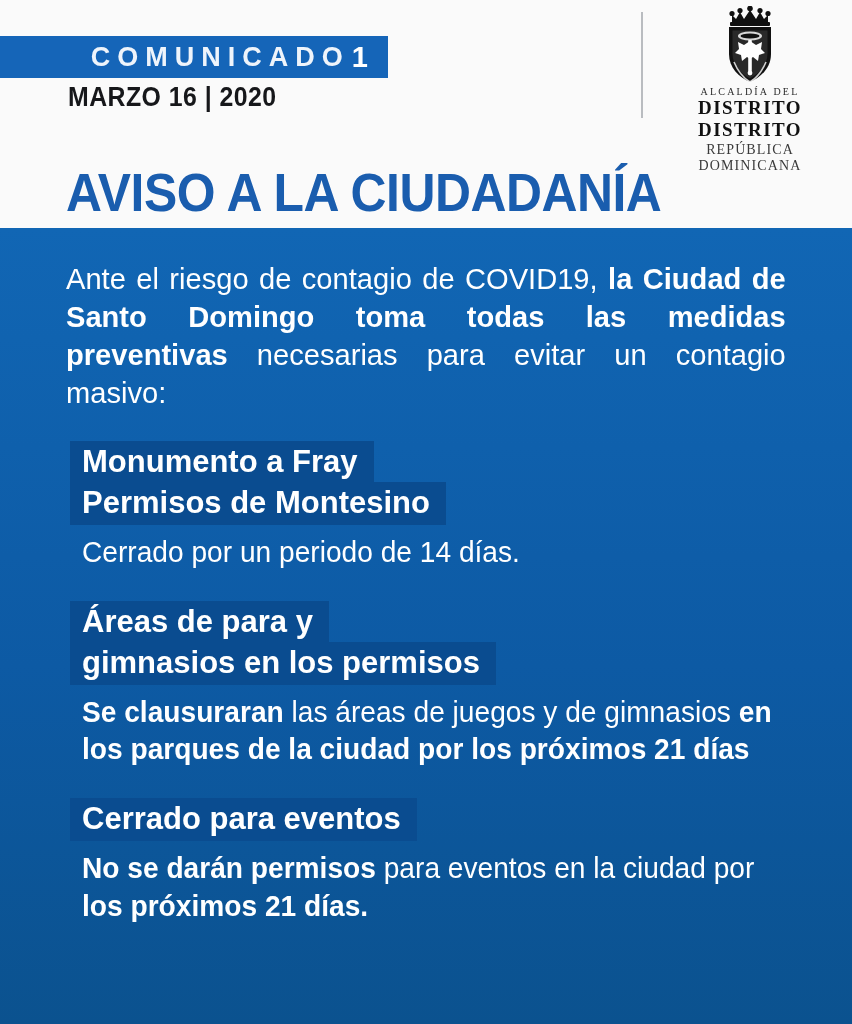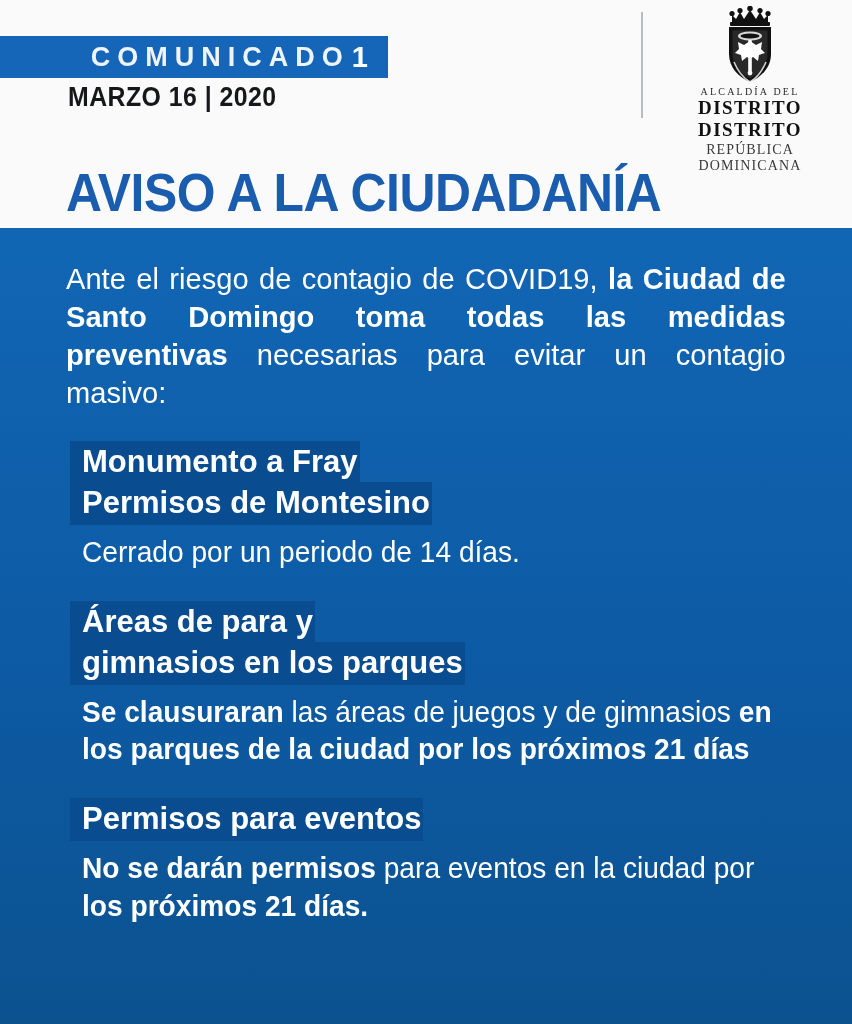--- a/index.html
+++ b/index.html
@@ -183,21 +183,21 @@
     color: #ffffff;
     font-size: 31px;
     font-weight: bold;
     line-height: 1.32;
     font-family: "Liberation Sans Narrow", "Liberation Sans", sans-serif;
   }
   .sec-heading .hl {
     background: #0A4C90;
     box-decoration-break: clone;
     -webkit-box-decoration-break: clone;
-    padding: 3px 2px 5px 12px;
+    padding: 3px 16px 5px 12px;
     margin-left: -12px;
   }
 
   .sec-body {
     color: #ffffff;
     font-size: 29px;
     line-height: 1.30;
     margin-top: 10px;
     font-family: "Liberation Sans Narrow", "Liberation Sans", sans-serif;
     transform: scaleX(0.97);
@@ -275,30 +275,30 @@
         <span class="hl">Permisos de Montesino</span>
       </div>
       <div class="sec-body indent">
         <span>Cerrado por un periodo de 14 días.</span>
       </div>
     </div>
 
     <div class="section">
       <div class="sec-heading indent">
         <span class="hl">Áreas de para y</span><br>
-        <span class="hl">gimnasios en los parques</span>
+        <span class="hl">gimnasios en los permisos</span>
       </div>
       <div class="sec-body indent">
         <b>Se clausuraran</b><span> las áreas de juegos y de gimnasios </span><b>en los parques de la ciudad por los próximos 21 días</b>
       </div>
     </div>
 
     <div class="section">
       <div class="sec-heading indent">
-        <span class="hl">Permisos para eventos</span>
+        <span class="hl">Cerrado para eventos</span>
       </div>
       <div class="sec-body indent">
         <b>No se darán permisos</b><span> para eventos en la ciudad por </span><b>los próximos 21 días.</b>
       </div>
     </div>
 
   </div>
 </div>
 
 </body></html>

